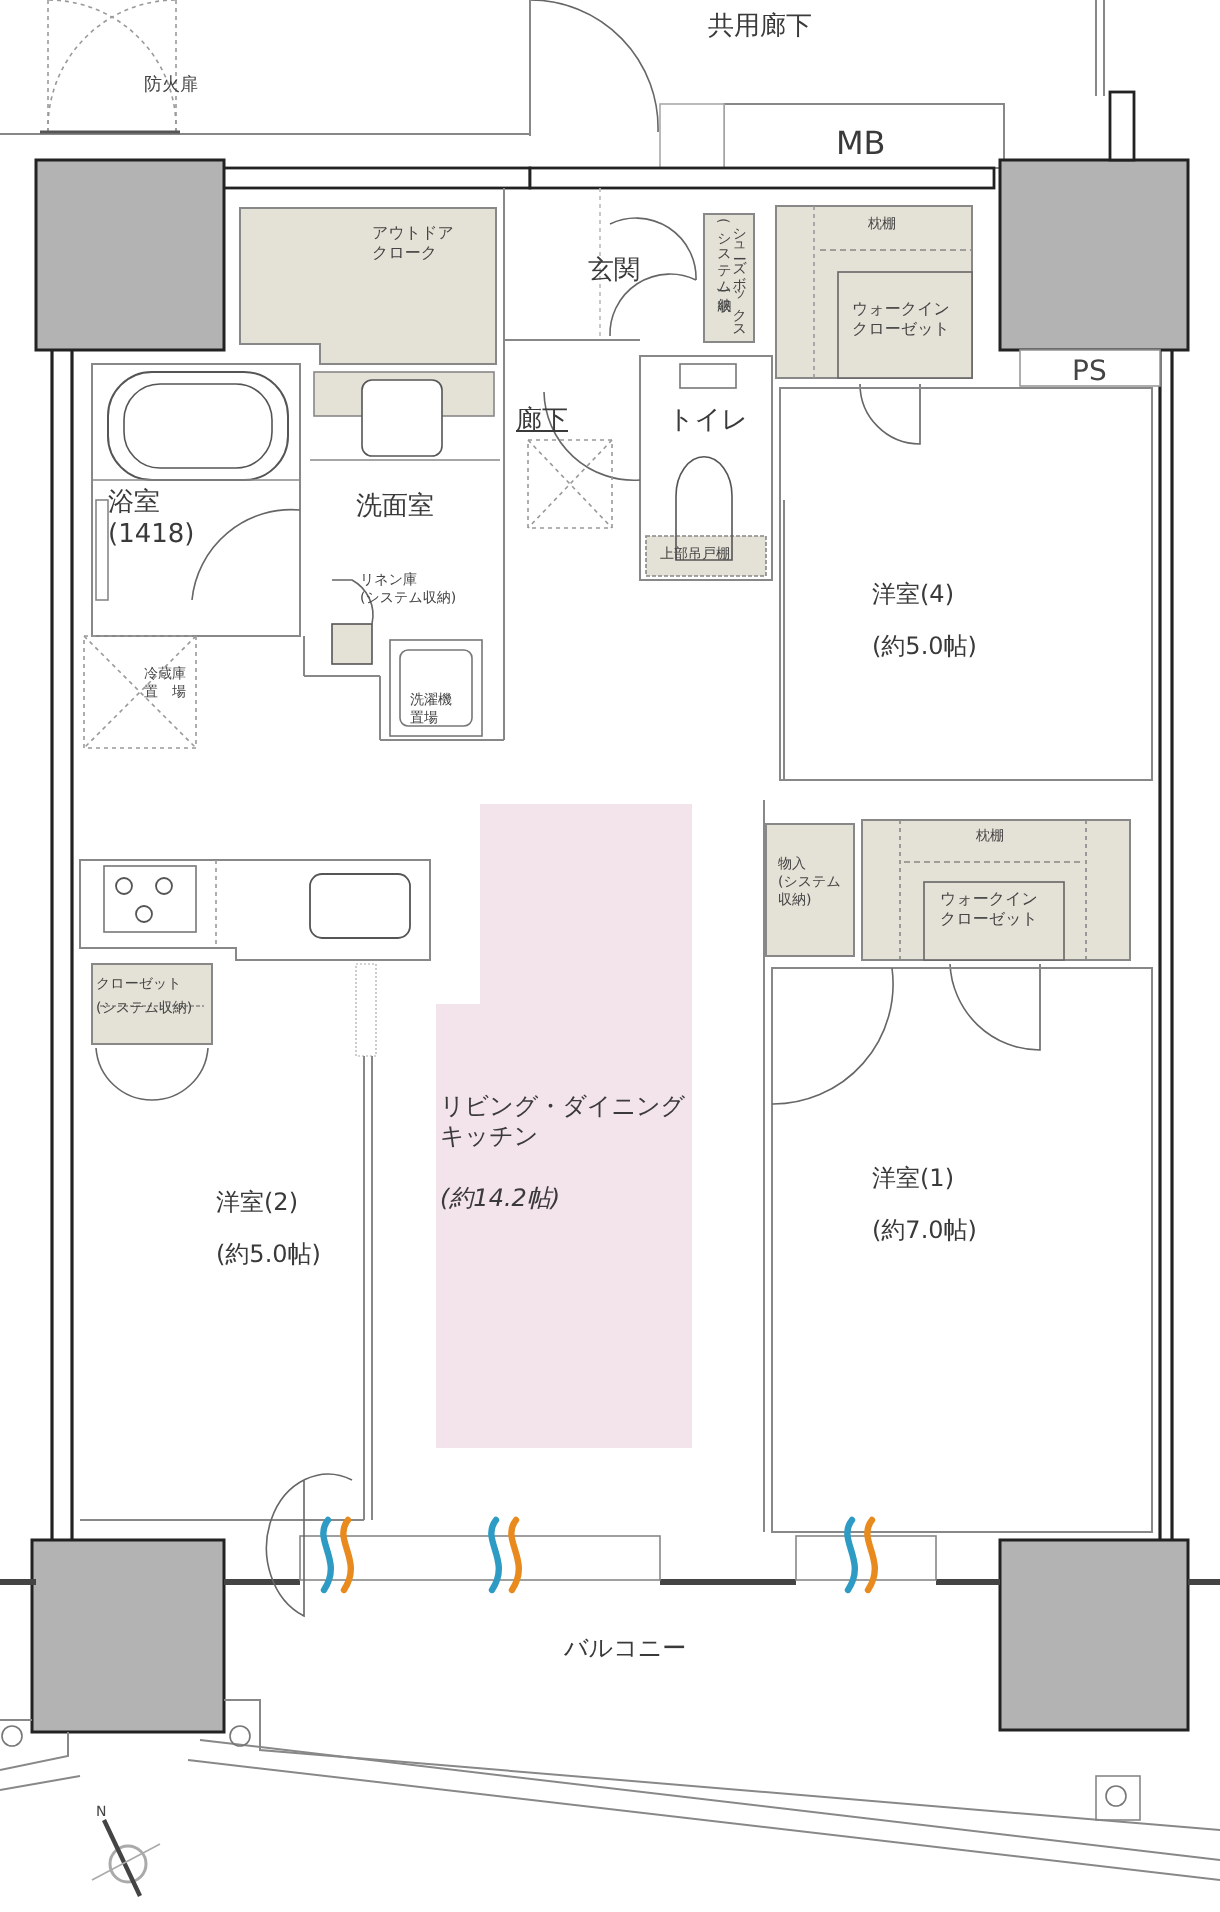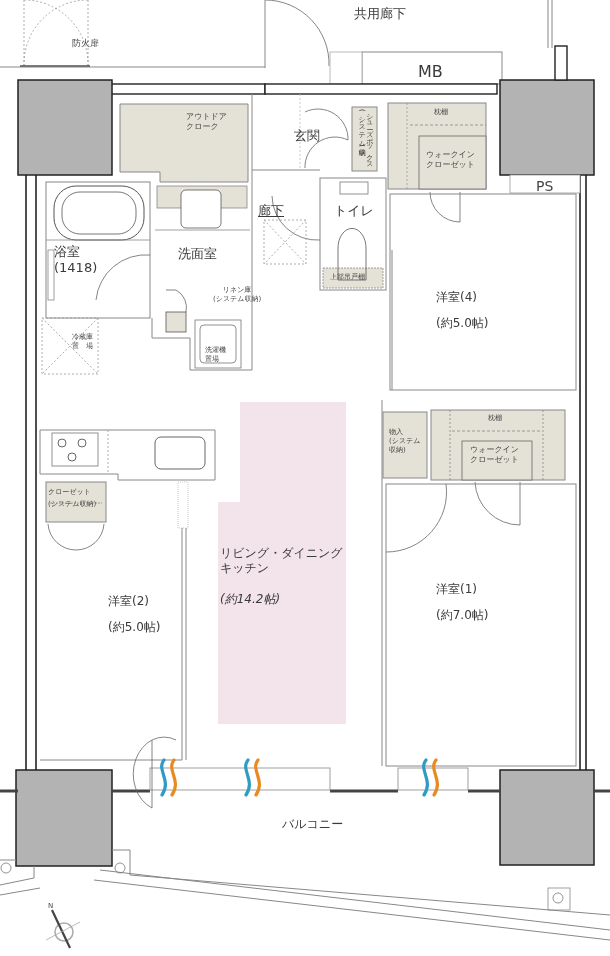--- a/index.html
+++ b/index.html
@@ -201,21 +201,21 @@
 
 <div class="lbl lg" style="left:258px;top:203px;text-decoration:underline;">廊下</div>
 <div class="lbl lg" style="left:334px;top:203px;">トイレ</div>
 <div class="lbl xs" style="left:330px;top:273px;">上部吊戸棚</div>
 
 <div class="lbl lg" style="left:54px;top:244px;">
   <div>浴室</div>
   <div>(1418)</div>
 </div>
 <div class="lbl lg" style="left:178px;top:246px;">洗面室</div>
-<div class="lbl xs" style="left:180px;top:286px;text-align:center;margin-left:33px;">
+<div class="lbl xs" style="left:180px;top:286px;text-align:left;">
   <div>リネン庫</div>
   <div>(システム収納)</div>
 </div>
 <div class="lbl xs" style="left:205px;top:346px;">
   <div>洗濯機</div>
   <div>置場</div>
 </div>
 <div class="lbl xs" style="left:56px;top:333px;margin-left:16px;">
   <div>冷蔵庫</div>
   <div>置　場</div>

